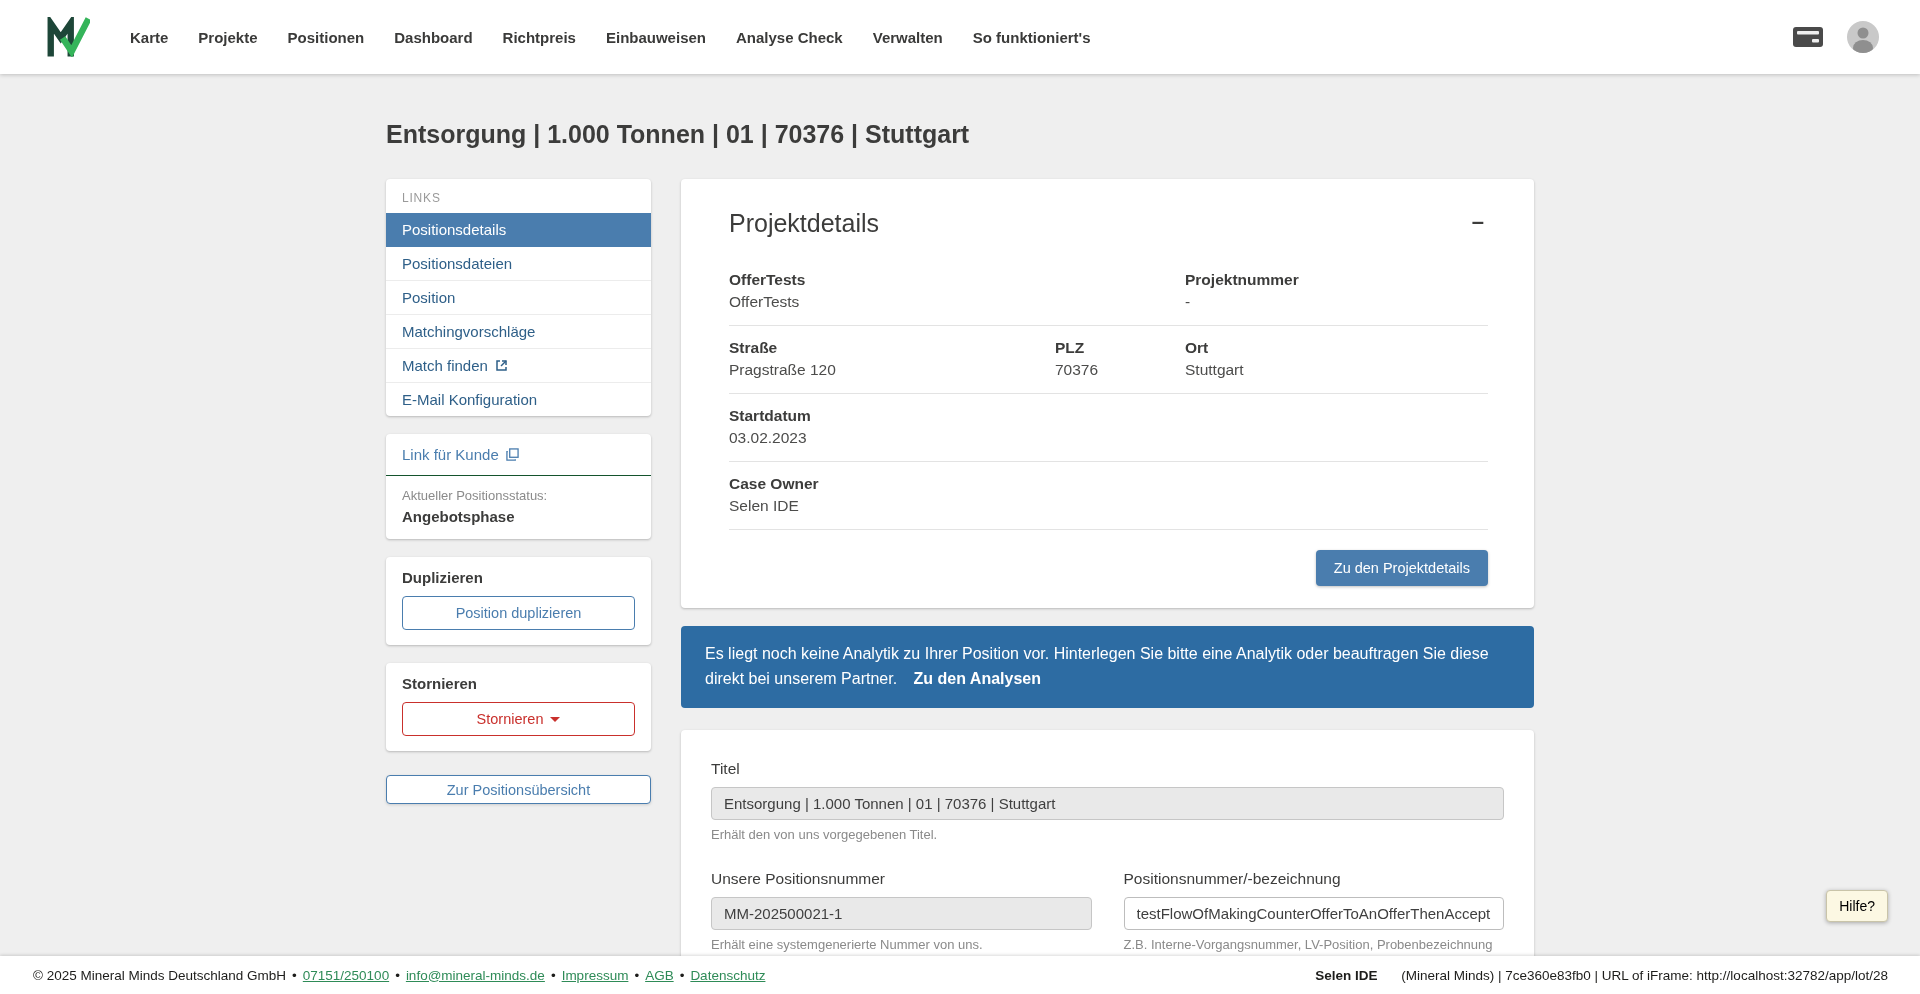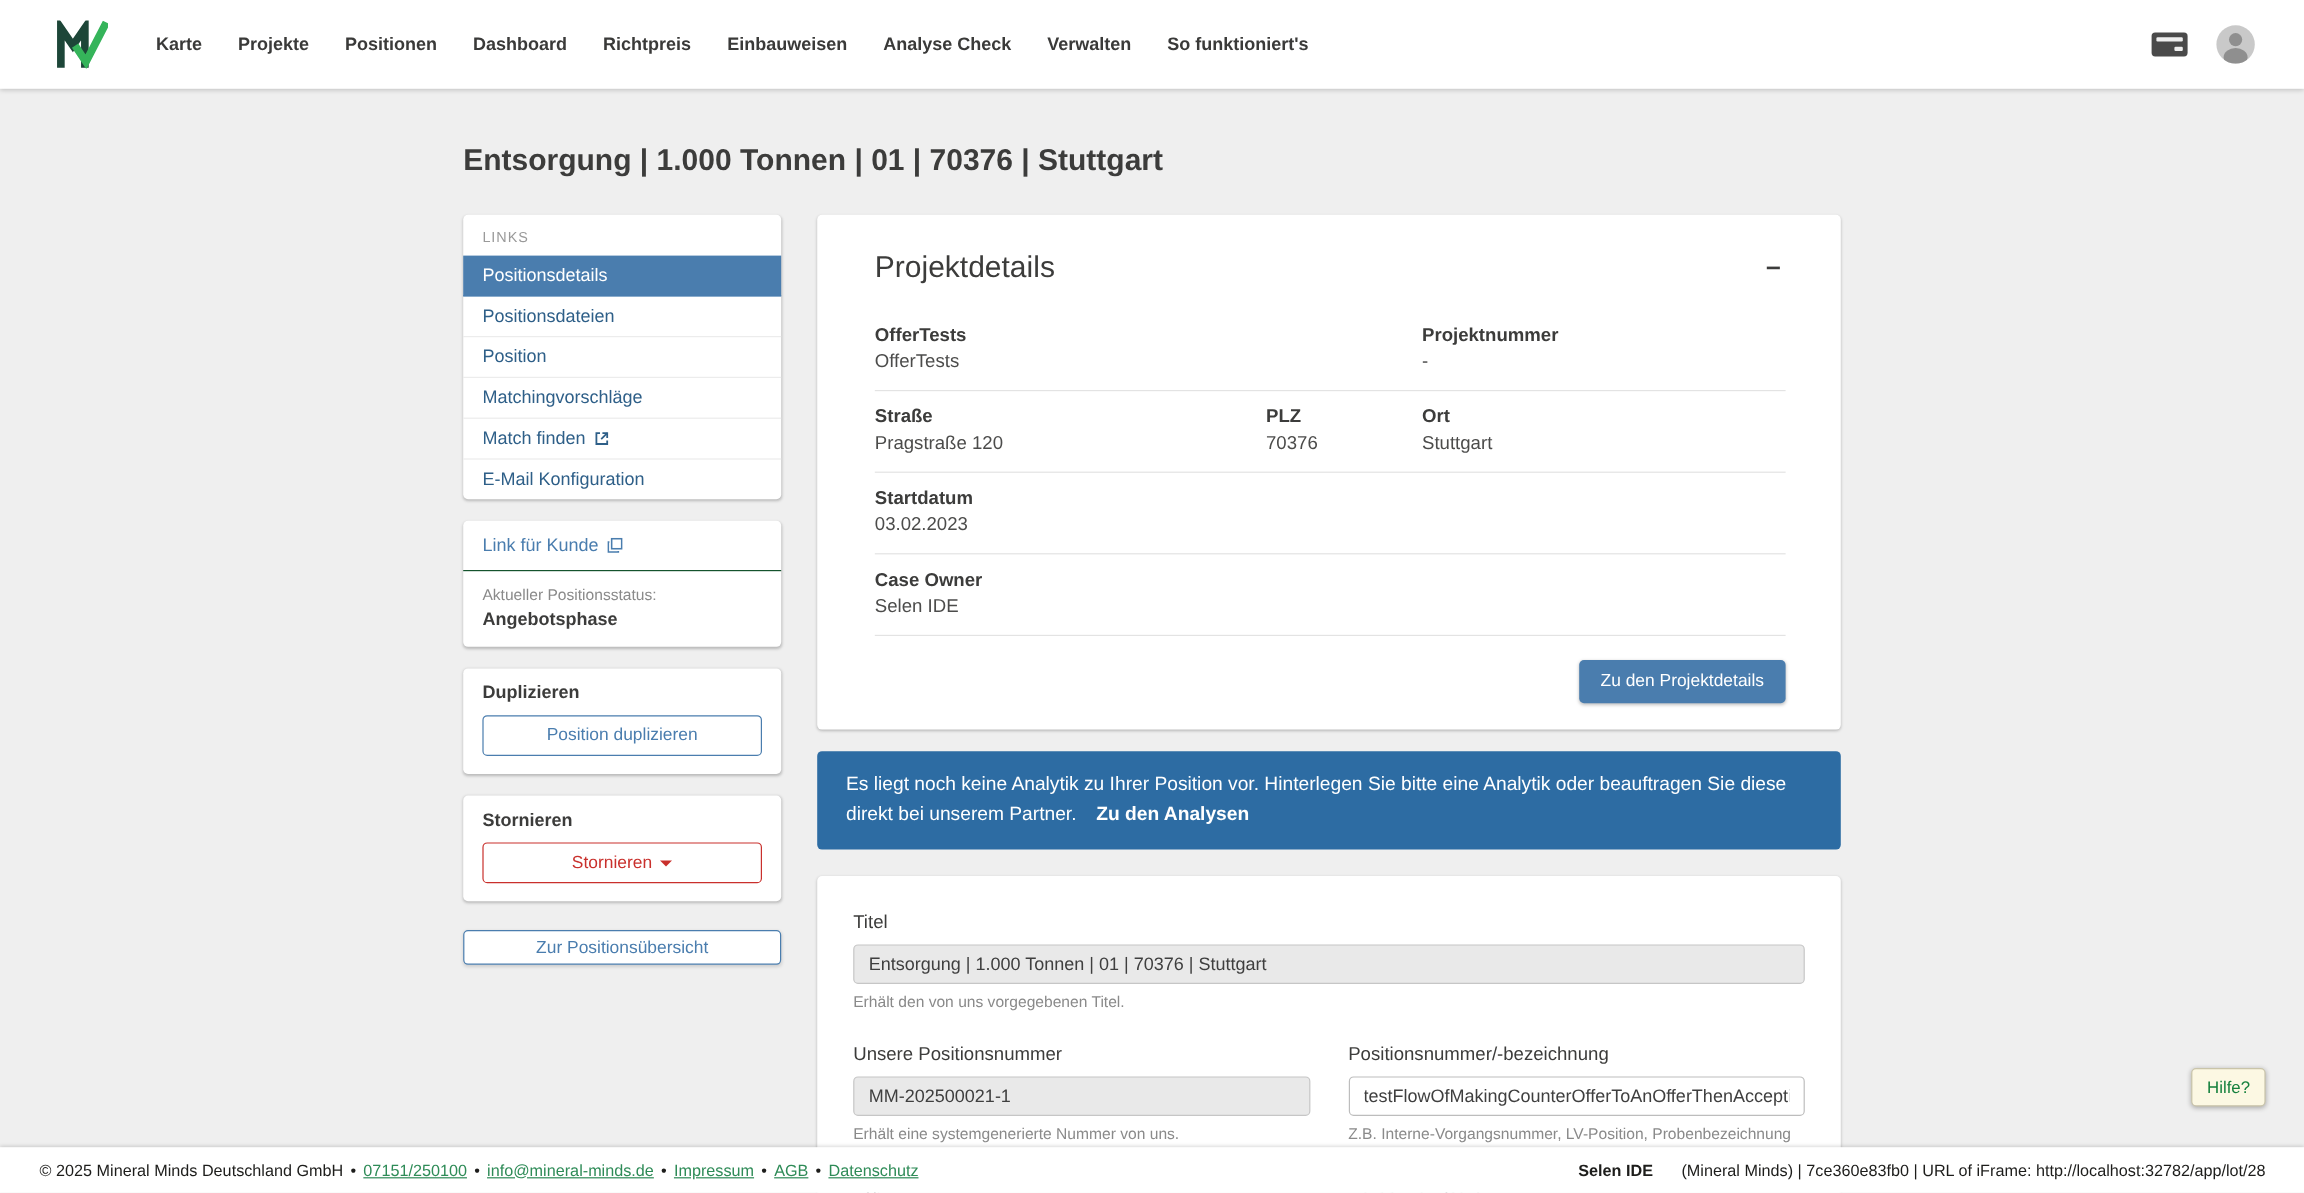--- a/index.html
+++ b/index.html
@@ -113,21 +113,21 @@
     padding: 0 12px; font-size: 15px; color: #3f3f3f; background: #fff;
     font-family: "Liberation Sans", sans-serif;
   }
   .text-input[readonly] { background: #e9e9e9; border-color: #c6c6c6; }
   .helper { font-size: 13px; color: #8a8a8a; margin-top: 7px; }
   .form-grid { display: grid; grid-template-columns: 1fr 1fr; column-gap: 32px; margin-top: 28px; }
   
   .help-btn {
     position: fixed; right: 32px; bottom: 72px; z-index: 30;
     background: #fcf8e3; border: 1px solid #c9c4a9; border-radius: 4px;
-    padding: 7px 12px; font-size: 14px; color: #15803d; cursor: pointer;
+    padding: 7px 12px; font-size: 14px; color: #000000; cursor: pointer;
     box-shadow: 0 1px 4px rgba(0,0,0,.3);
     font-family: "Liberation Sans", sans-serif;
   }
   
   .footer {
     position: fixed; left: 0; right: 0; bottom: 0; height: 38px; z-index: 20;
     background: #fff; box-shadow: 0 -1px 3px rgba(0,0,0,.15);
     display: flex; align-items: center; justify-content: space-between;
     padding: 0 32px 0 33px; font-size: 13.5px; color: #1d1d1b;
   }

